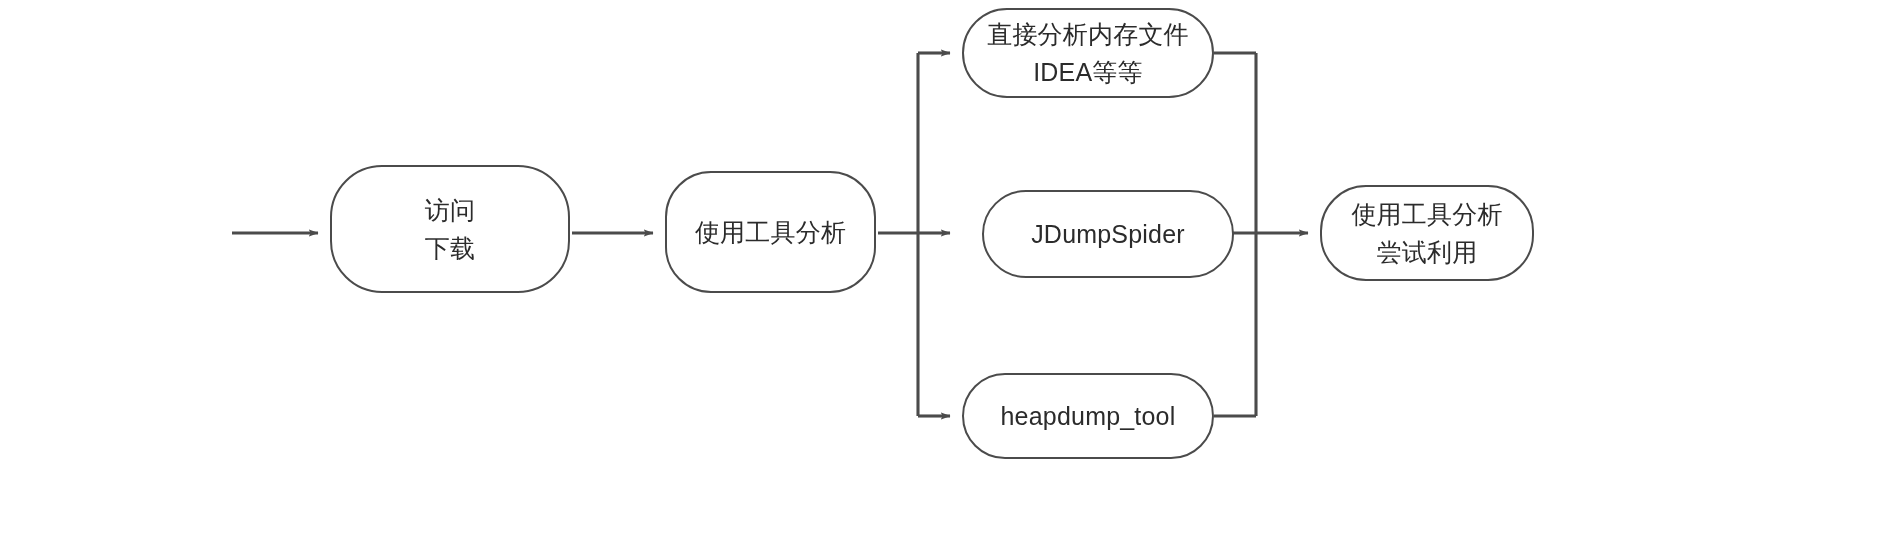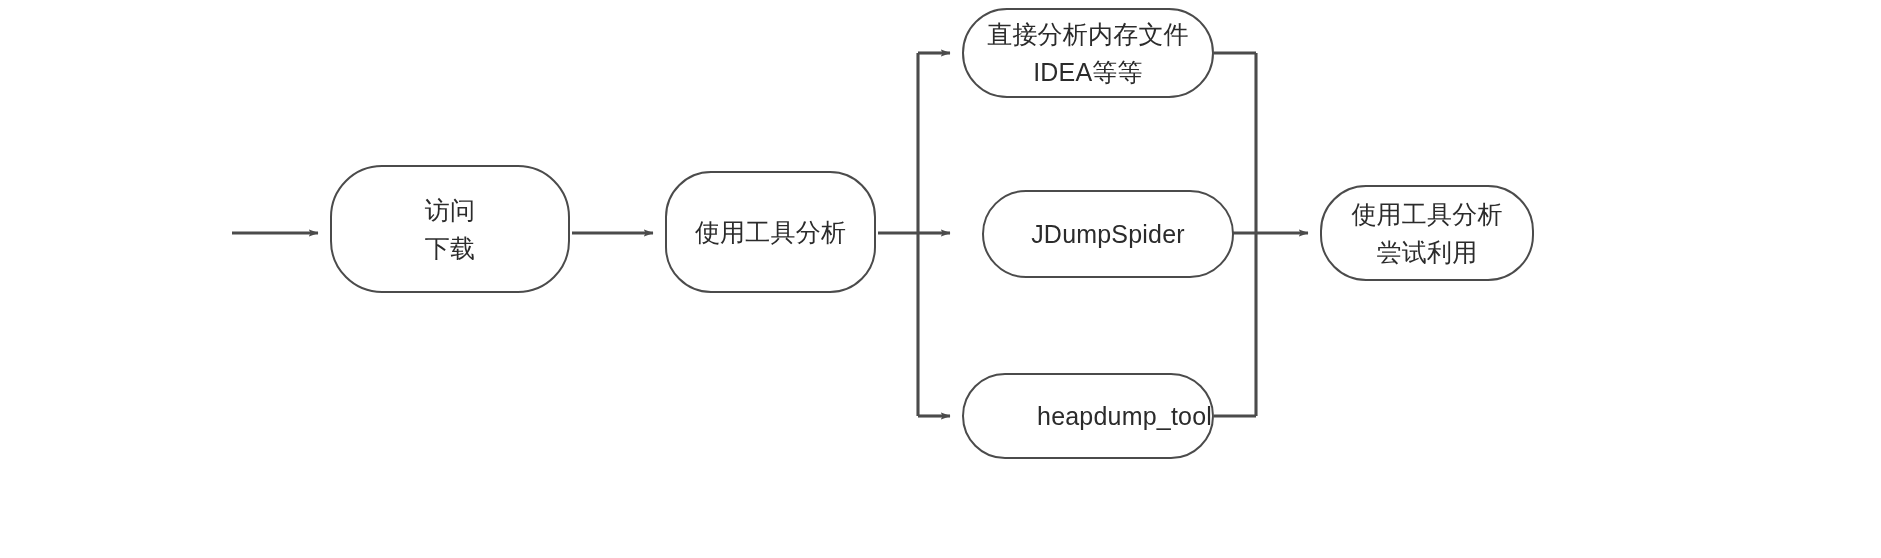--- a/index.html
+++ b/index.html
@@ -45,21 +45,21 @@
     line-height: 1.52;
     font-size: 25px;
     letter-spacing: 0.2px;
   }
   
   #node-discover   { left: 18px;   top: 185px; width: 212px; height: 96px; }
   #node-access     { left: 330px;  top: 165px; width: 240px; height: 128px; border-radius: 52px; }
   #node-analyze    { left: 665px;  top: 171px; width: 211px; height: 122px; }
   #node-idea       { left: 962px;  top: 8px;   width: 252px; height: 90px; }
   #node-jdump      { left: 982px;  top: 190px; width: 252px; height: 88px; }
-  #node-hdtool     { left: 962px;  top: 373px; width: 252px; height: 86px; align-items: flex-end; }
+  #node-hdtool     { left: 962px;  top: 373px; width: 252px; height: 86px; }
   #node-exploit    { left: 1320px; top: 185px; width: 214px; height: 96px; }
 </style>
 </head>
 <body>
 
 <div id="flow-root">
 
   <svg id="edge-layer" viewBox="0 0 1881 558" width="1881" height="558" xmlns="http://www.w3.org/2000/svg">
     <defs>
       <marker id="arrowhead" markerWidth="10" markerHeight="8" refX="9.4" refY="4" orient="auto" markerUnits="userSpaceOnUse">

